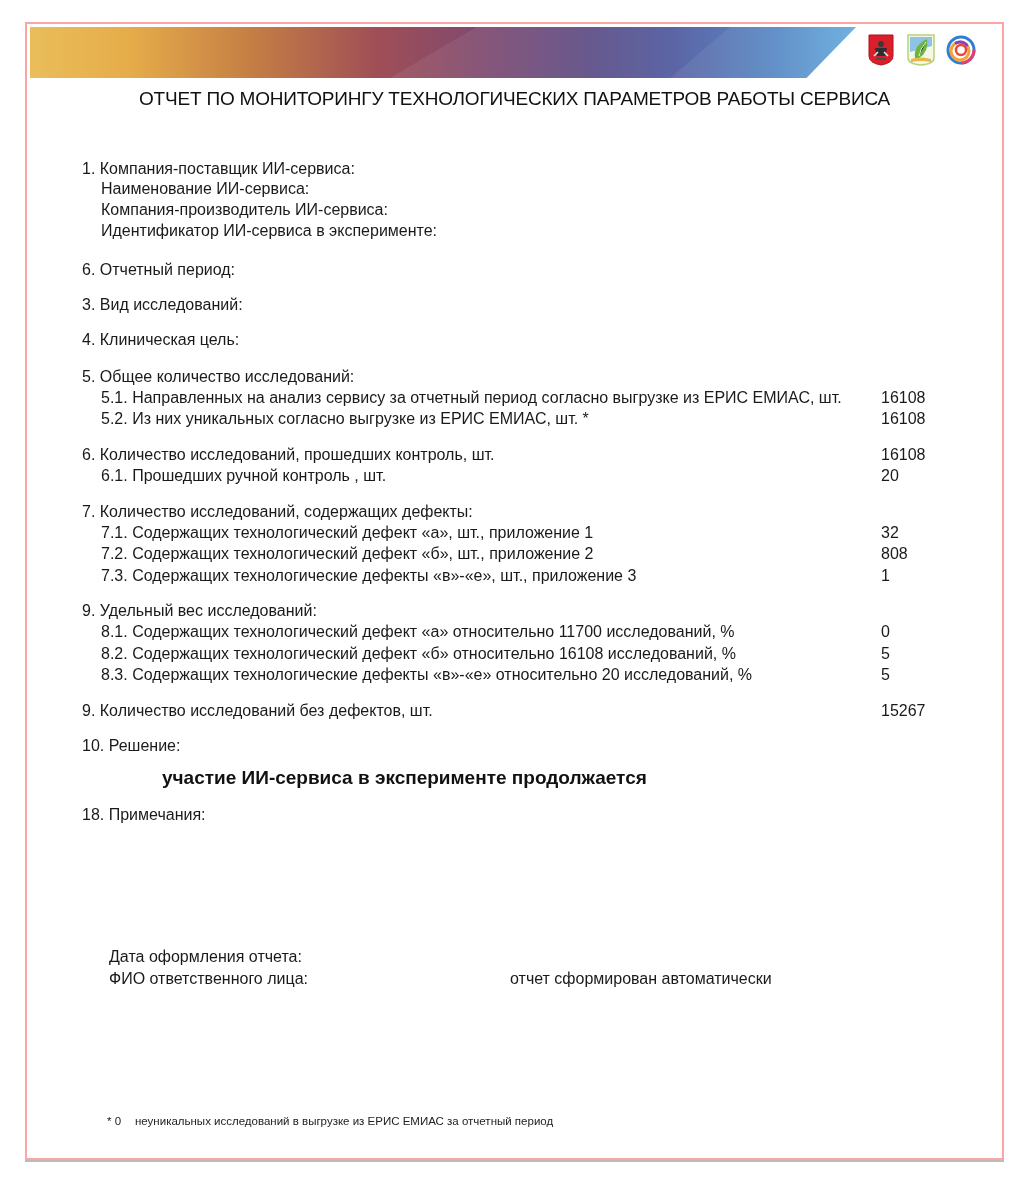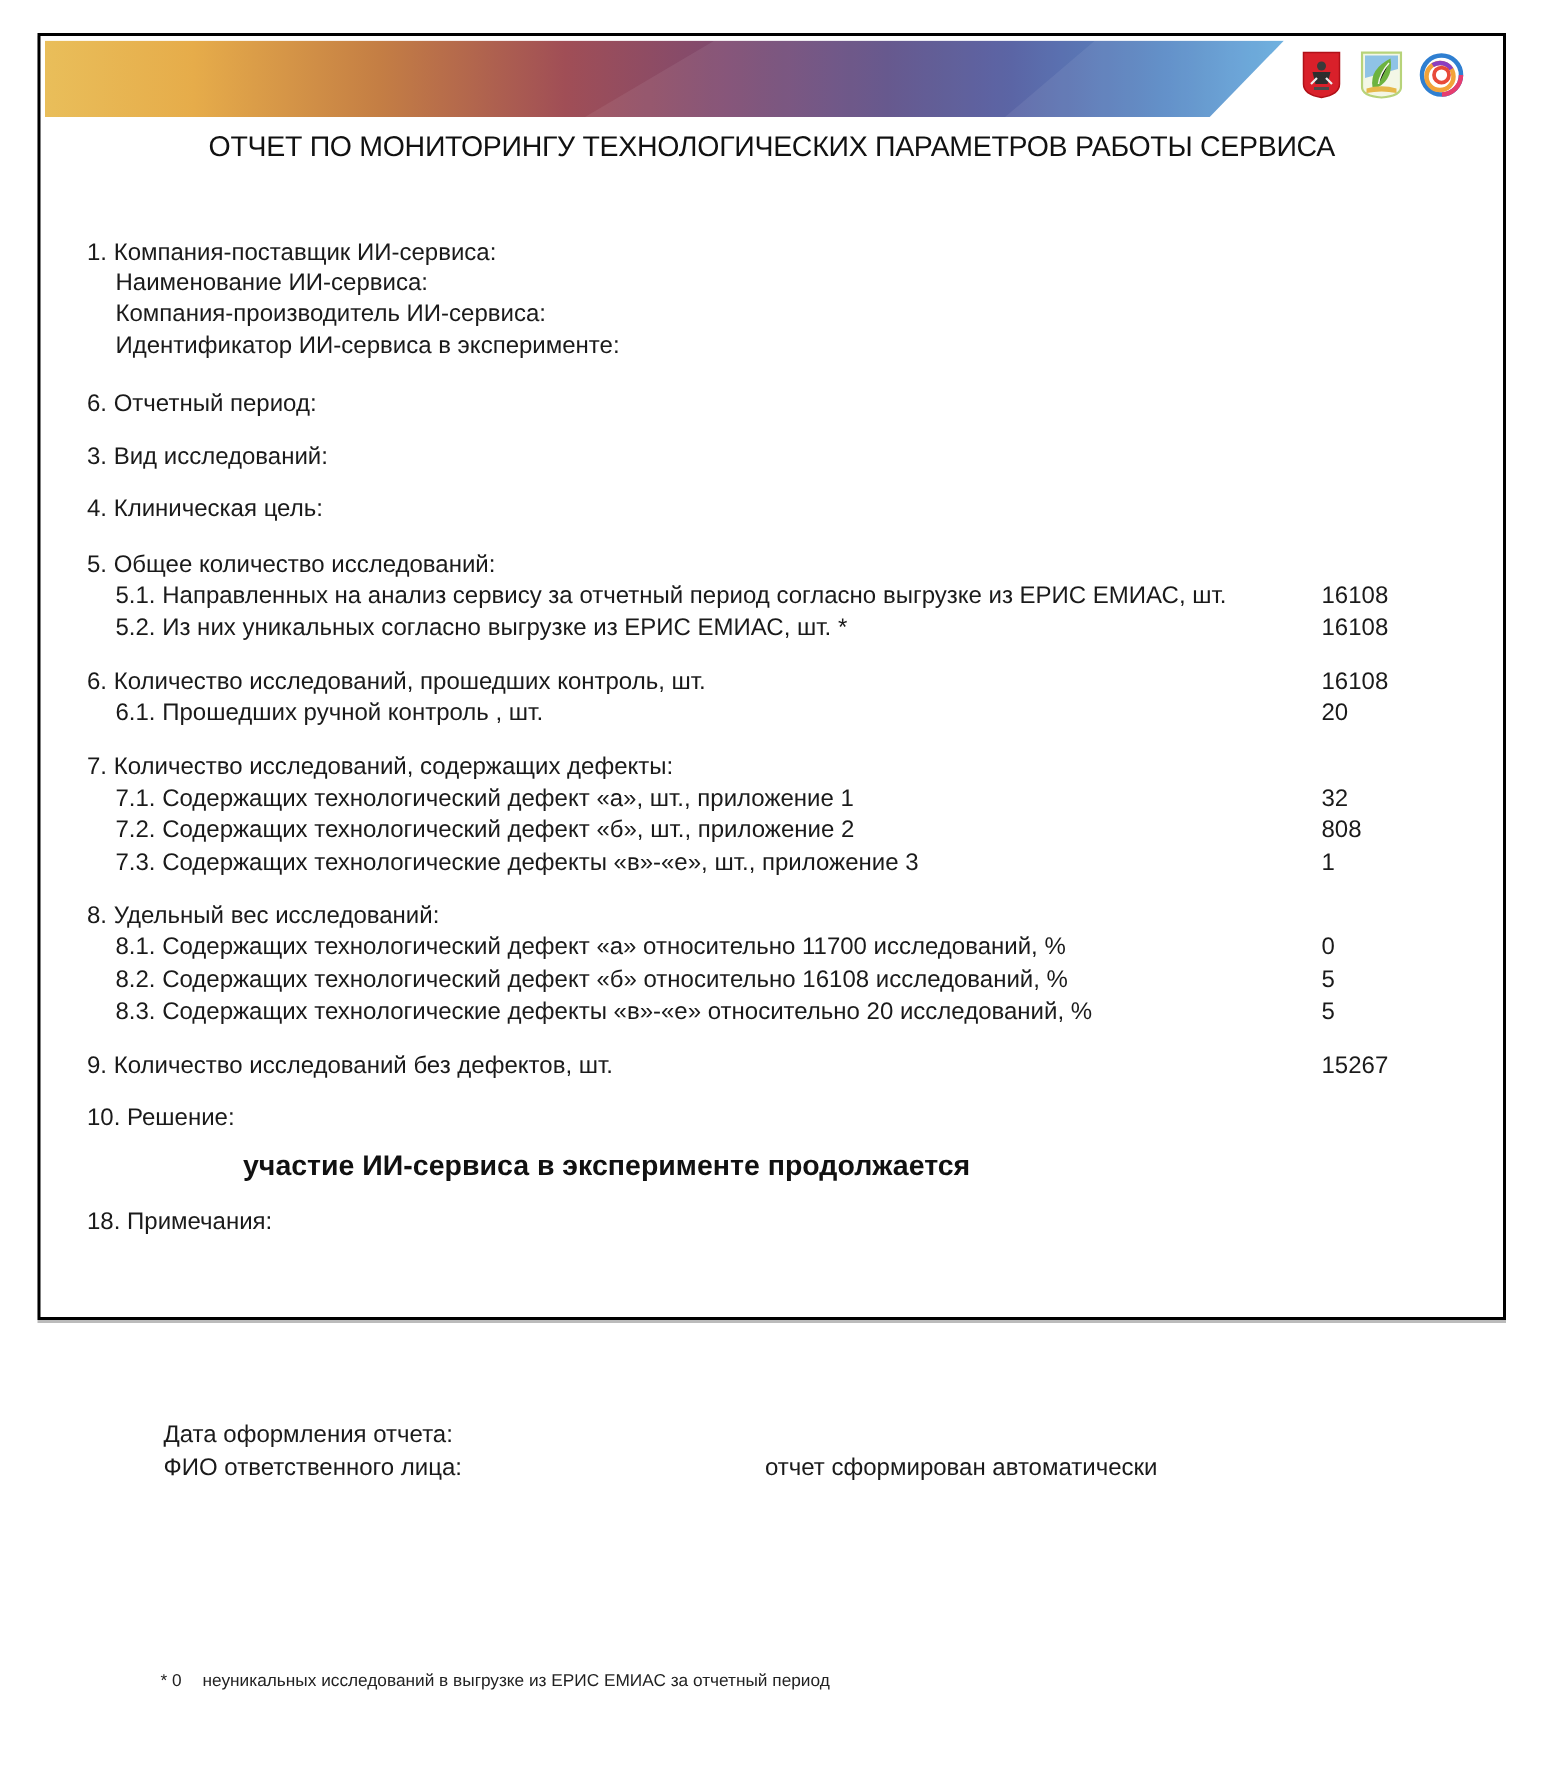--- a/index.html
+++ b/index.html
@@ -2,22 +2,22 @@
 <html><head>
 <meta charset="utf-8">
 <style>
   html, body { margin: 0; padding: 0; background: #ffffff; }
   body {
     width: 1029px; height: 1185px; position: relative; overflow: hidden;
     font-family: "Liberation Sans", "DejaVu Sans", sans-serif;
     color: #1a1a1a;
   }
   .page {
-    position: absolute; left: 25px; top: 22px; width: 979px; height: 858px;
-    border: 2px solid #000000; box-sizing: border-box; background: #fff;
+    position: absolute; left: 25px; top: 22px; width: 979px; height: 1138px;
+    border: 2px solid #fca5a5; box-sizing: border-box; background: #fff;
     box-shadow: 0 2px 0 #bbbbbb;
   }
   .banner {
     position: absolute; left: 3px; top: 3px; width: 826px; height: 51px;
     clip-path: polygon(0 0, 100% 0, 94% 100%, 0 100%);
     background: linear-gradient(90deg, #e9be5a 0%, #e6ac4a 12%, #c47e44 27%, #a04e56 42%, #7e4a70 55%, #5c4d86 68%, #4f5a9f 78%, #4c7fc0 90%, #5aa6dc 100%);
     overflow: hidden;
   }
   .banner .sheen {
     position: absolute; top: 0; height: 100%;
@@ -30,21 +30,21 @@
   .logo { width: 32px; height: 36px; display: flex; align-items: center; justify-content: center; }
 
   .title {
     position: absolute; left: 0; right: 0; top: 64px; text-align: center;
     font-size: 19px; letter-spacing: -0.2px; color: #111;
   }
 
   .row {
     position: absolute; left: 0; right: 0; font-size: 16px; line-height: 20px; white-space: nowrap;
   }
-  .row .lbl { position: absolute; }
+  .row .lbl { position: absolute; margin-left: 24px; }
   .row .val { position: absolute; left: 854px; }
   .l0 { left: 31px; }
   .l1 { left: 50px; }
 
   .decision {
     position: absolute; left: 135px; top: 743px; font-size: 19px; font-weight: bold; color: #111;
   }
   .sign { position: absolute; font-size: 16px; line-height: 20px; }
   .footnote { position: absolute; left: 80px; top: 1091px; font-size: 11.5px; color: #222; white-space: nowrap; }
   .footnote .star { display: inline-block; width: 28px; }
@@ -145,21 +145,21 @@
   <div class="row" style="top:520px;">
     <span class="lbl l1">7.2. Содержащих технологический дефект «б»,  шт., приложение 2</span>
     <span class="val">808</span>
   </div>
   <div class="row" style="top:542px;">
     <span class="lbl l1">7.3. Содержащих технологические дефекты «в»-«е»,  шт., приложение 3</span>
     <span class="val">1</span>
   </div>
 
   <div class="row" style="top:577px;">
-    <span class="lbl l0">8. Удельный вес исследований:</span>
+    <span class="lbl l0">9. Удельный вес исследований:</span>
   </div>
   <div class="row" style="top:598px;">
     <span class="lbl l1">8.1. Содержащих технологический дефект «а» относительно 11700 исследований, %</span>
     <span class="val">0</span>
   </div>
   <div class="row" style="top:620px;">
     <span class="lbl l1">8.2. Содержащих технологический дефект «б» относительно 16108 исследований, %</span>
     <span class="val">5</span>
   </div>
   <div class="row" style="top:641px;">

